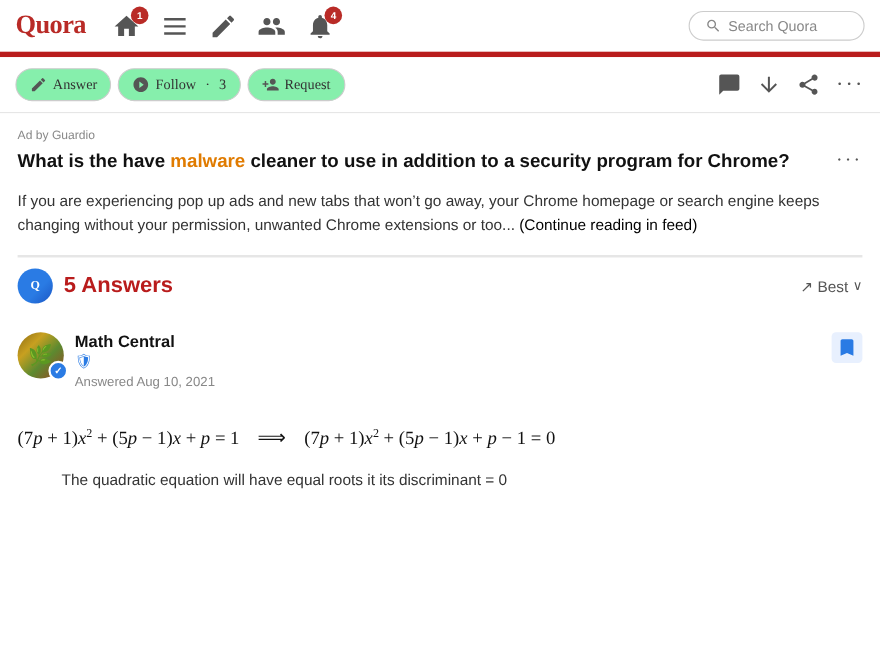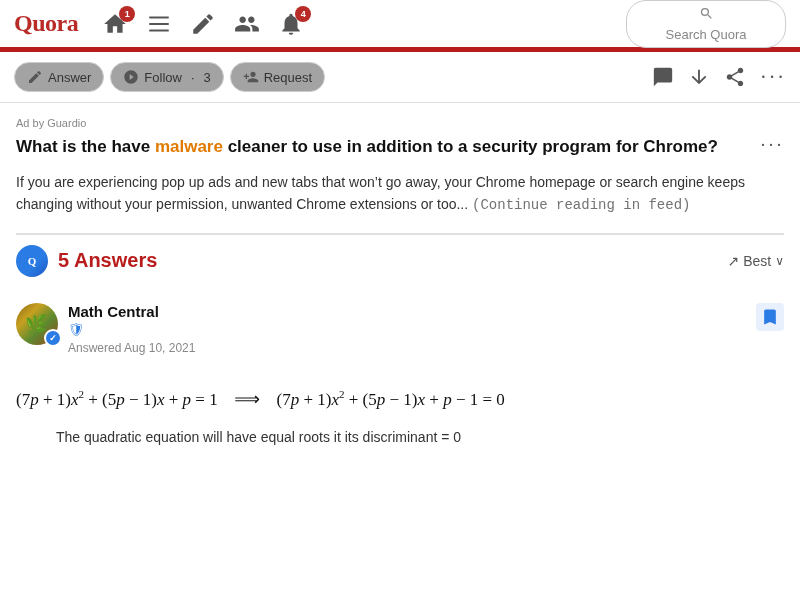--- a/index.html
+++ b/index.html
@@ -68,21 +68,20 @@
     .search-box {
       display: flex;
       align-items: center;
       border: 1px solid #ccc;
       border-radius: 20px;
       padding: 5px 14px;
       gap: 6px;
       min-width: 160px;
       cursor: text;
       background: #fff;
-      flex-direction: column;
     }
     .search-box span {
       font-family: Arial, sans-serif;
       font-size: 13px;
       color: #888;
     }
 
     
     .action-bar {
       display: flex;
@@ -93,24 +92,24 @@
       background: #fff;
     }
     .action-btn {
       display: flex;
       align-items: center;
       gap: 5px;
       padding: 6px 12px;
       border: 1px solid #ccc;
       border-radius: 20px;
       cursor: pointer;
-      font-family: Liberation Sans, sans-serif;
+      font-family: Liberation Serif, serif;
       font-size: 13px;
       color: #333;
-      background: #a3a3a3;
+      background: #86efac;
     }
     .action-btn svg {
       width: 16px;
       height: 16px;
       fill: #555;
     }
     .action-bar-right {
       margin-left: auto;
       display: flex;
       align-items: center;
@@ -168,23 +167,22 @@
       font-weight: bold;
     }
     .ad-body {
       font-family: Arial, sans-serif;
       font-size: 14px;
       color: #333;
       line-height: 1.6;
       margin-bottom: 16px;
     }
     .ad-body .continue {
-      color: #737373;
-      cursor: pointer;
-      font-family: Liberation Mono, monospace;
+      color: #000000;
+      cursor: pointer;
     }
 
     
     .answers-bar {
       display: flex;
       align-items: center;
       margin-bottom: 16px;
       padding: 10px 0;
       border-top: 1px solid #e0e0e0;
     }

